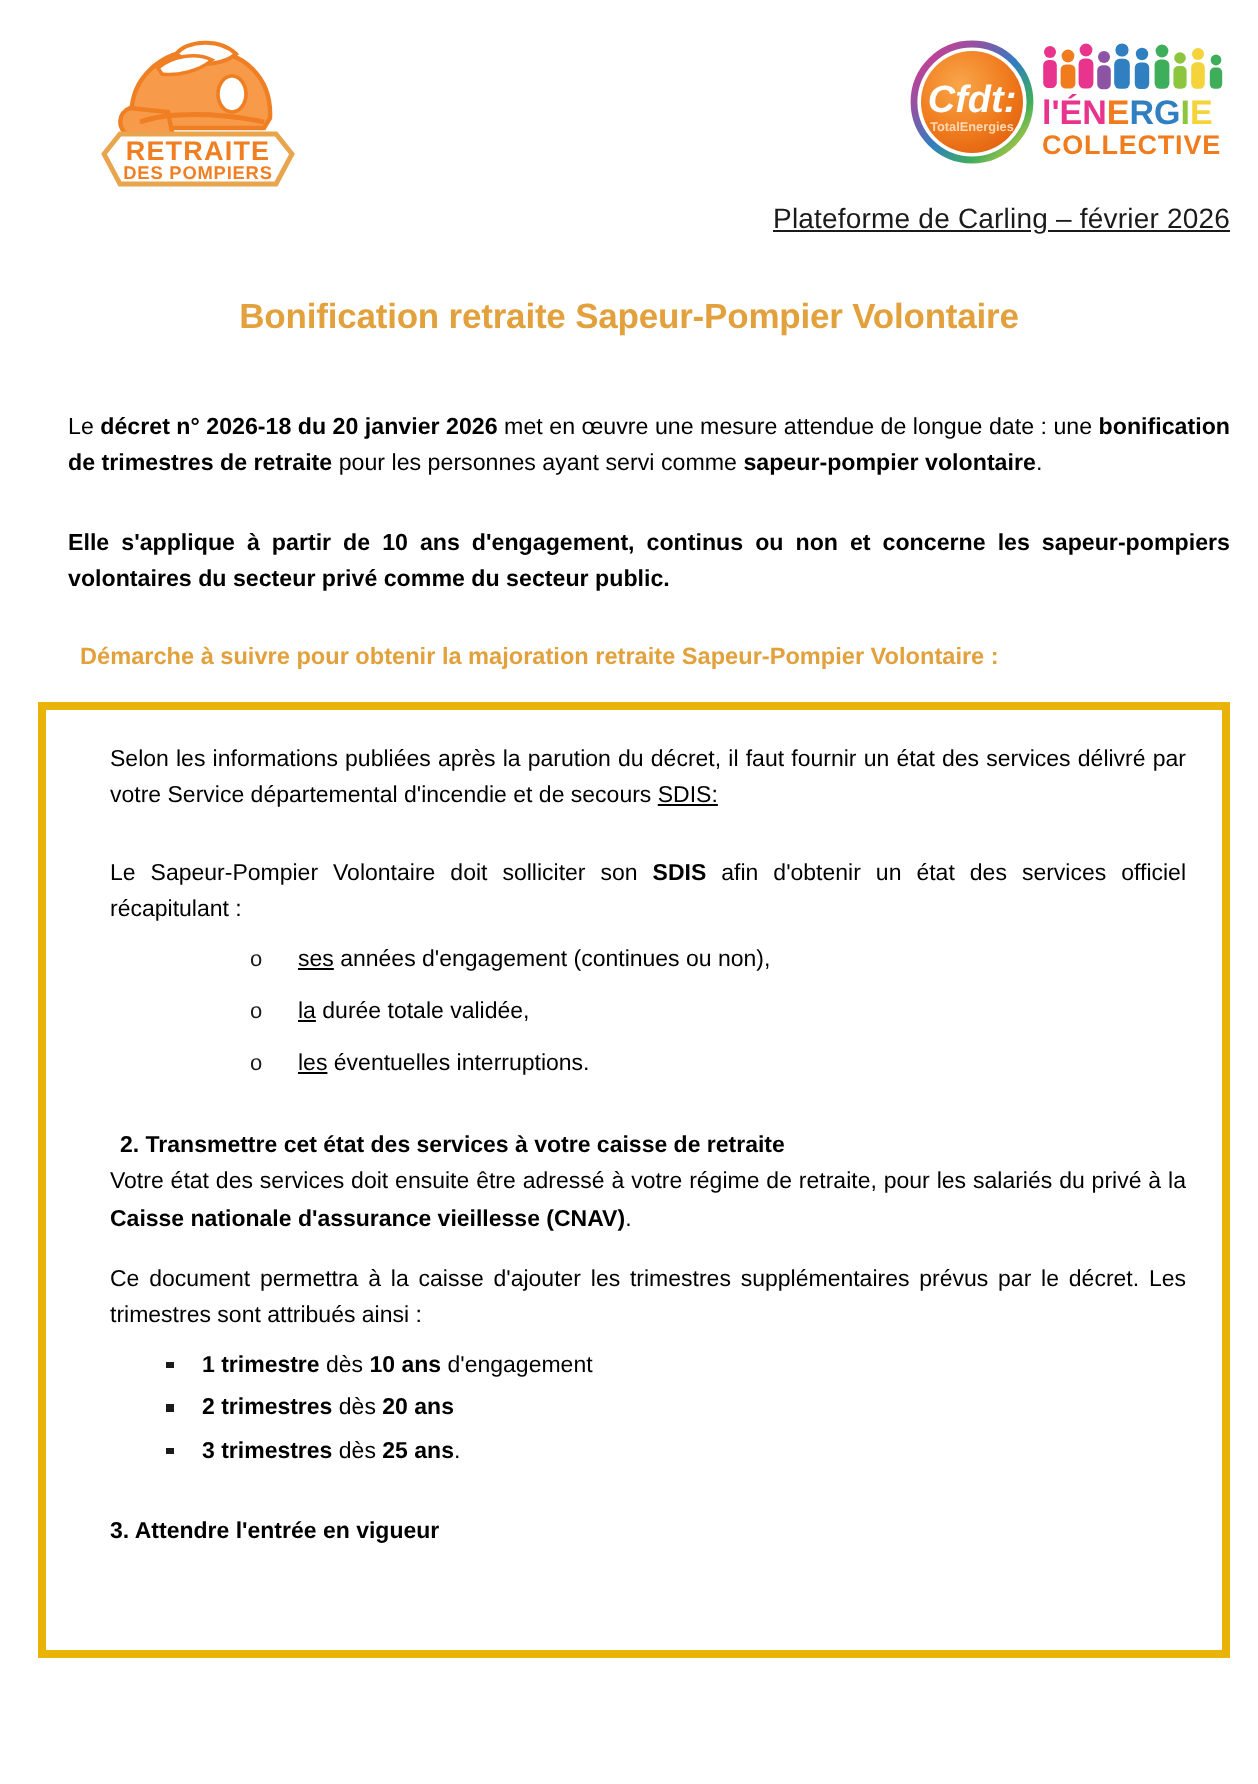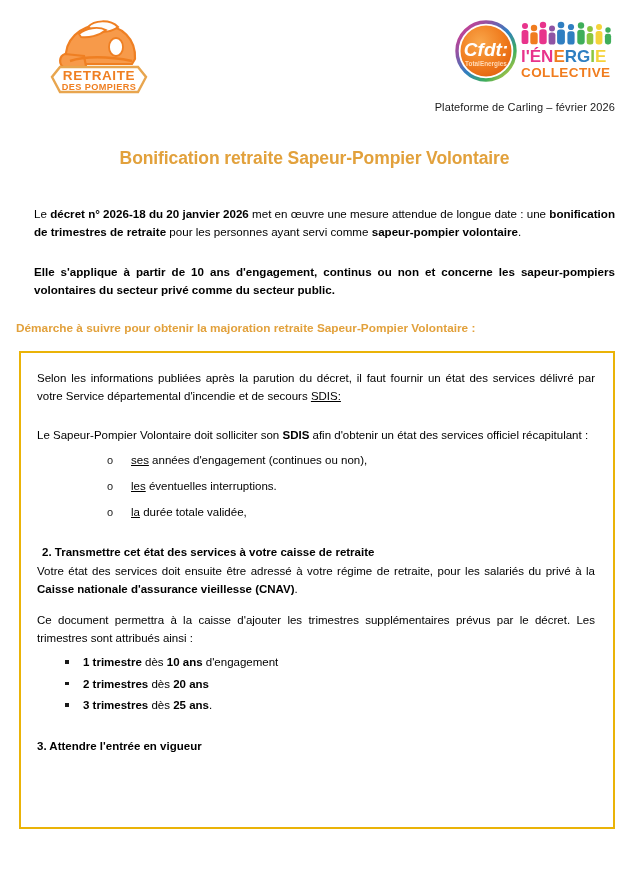--- a/index.html
+++ b/index.html
@@ -44,24 +44,25 @@
     top: 20px;
     width: 168px;
     height: 62px;
   }
   .logo-cfdt svg { display: block; }
 
   .plateforme {
     position: absolute;
     right: 14px;
     top: 101px;
-    font-size: 11px;
+    font-size: 14px;
     color: #1a1a1a;
     letter-spacing: 0.1px;
     white-space: nowrap;
+    text-decoration: underline;
   }
 
   
   .main-title {
     margin: 48px 0 0 0;
     text-align: center;
     font-size: 17.5px;
     font-weight: bold;
     color: #e2a13c;
     letter-spacing: -0.1px;
@@ -74,34 +75,34 @@
     font-size: 11.6px;
     line-height: 1.55;
     text-align: justify;
   }
   .intro p { margin: 0 0 22px 0; }
   .intro p.second { font-weight: bold; }
 
   
   .section-heading {
     margin: 12px 0 0 0;
-    padding-left: 16px;
+    padding-left: 40px;
     font-size: 11.8px;
     font-weight: bold;
     color: #e2a13c;
   }
 
   
   .content-box {
     position: relative;
     margin: 16px 14px 0 19px;
-    border: 2px solid #eab308;
+    border: 4px solid #eab308;
     min-height: 478px;
     box-sizing: border-box;
-    padding: 16px 18px 18px 16px;
+    padding: 16px 18px 18px 32px;
   }
   .content-box p {
     margin: 0;
     font-size: 11.5px;
     line-height: 1.6;
     text-align: justify;
   }
   .lead { margin-bottom: 20px !important; }
 
   .step-title {
@@ -277,22 +278,22 @@
   <h2 class="section-heading">Démarche à suivre pour obtenir la majoration retraite Sapeur-Pompier Volontaire :</h2>
 
   <div class="content-box">
 
     <p class="lead"><span>Selon les informations publiées après la parution du décret, il faut fournir un état des services délivré par votre Service départemental d'incendie et de secours </span><u>SDIS:</u></p>
 
     <div class="step-block">
       <p><span>Le Sapeur-Pompier Volontaire doit solliciter son </span><b>SDIS</b><span> afin d'obtenir un état des services officiel récapitulant :</span></p>
       <ul class="circle-list">
         <li><u>ses</u><span> années d'engagement (continues ou non),</span></li>
+        <li><u>la</u><span> durée totale validée,</span></li>
         <li><u>les</u><span> éventuelles interruptions.</span></li>
-        <li><u>la</u><span> durée totale validée,</span></li>
       </ul>
     </div>
 
     <div class="step-block">
       <p class="step-title indent"> 2. Transmettre cet état des services à votre caisse de retraite</p>
       <p class="para-gap"><span>Votre état des services doit ensuite être adressé à votre régime de retraite, pour les salariés du privé à la </span><b>Caisse nationale d'assurance vieillesse (CNAV)</b><span>.</span></p>
       <p>Ce document permettra à la caisse d'ajouter les trimestres supplémentaires prévus par le décret. Les trimestres sont attribués ainsi :</p>
       <ul class="square-list">
         <li><b>1 trimestre</b><span> dès </span><b>10 ans</b><span> d'engagement</span></li>
         <li><b>2 trimestres</b><span> dès </span><b>20 ans</b><span></span></li>

